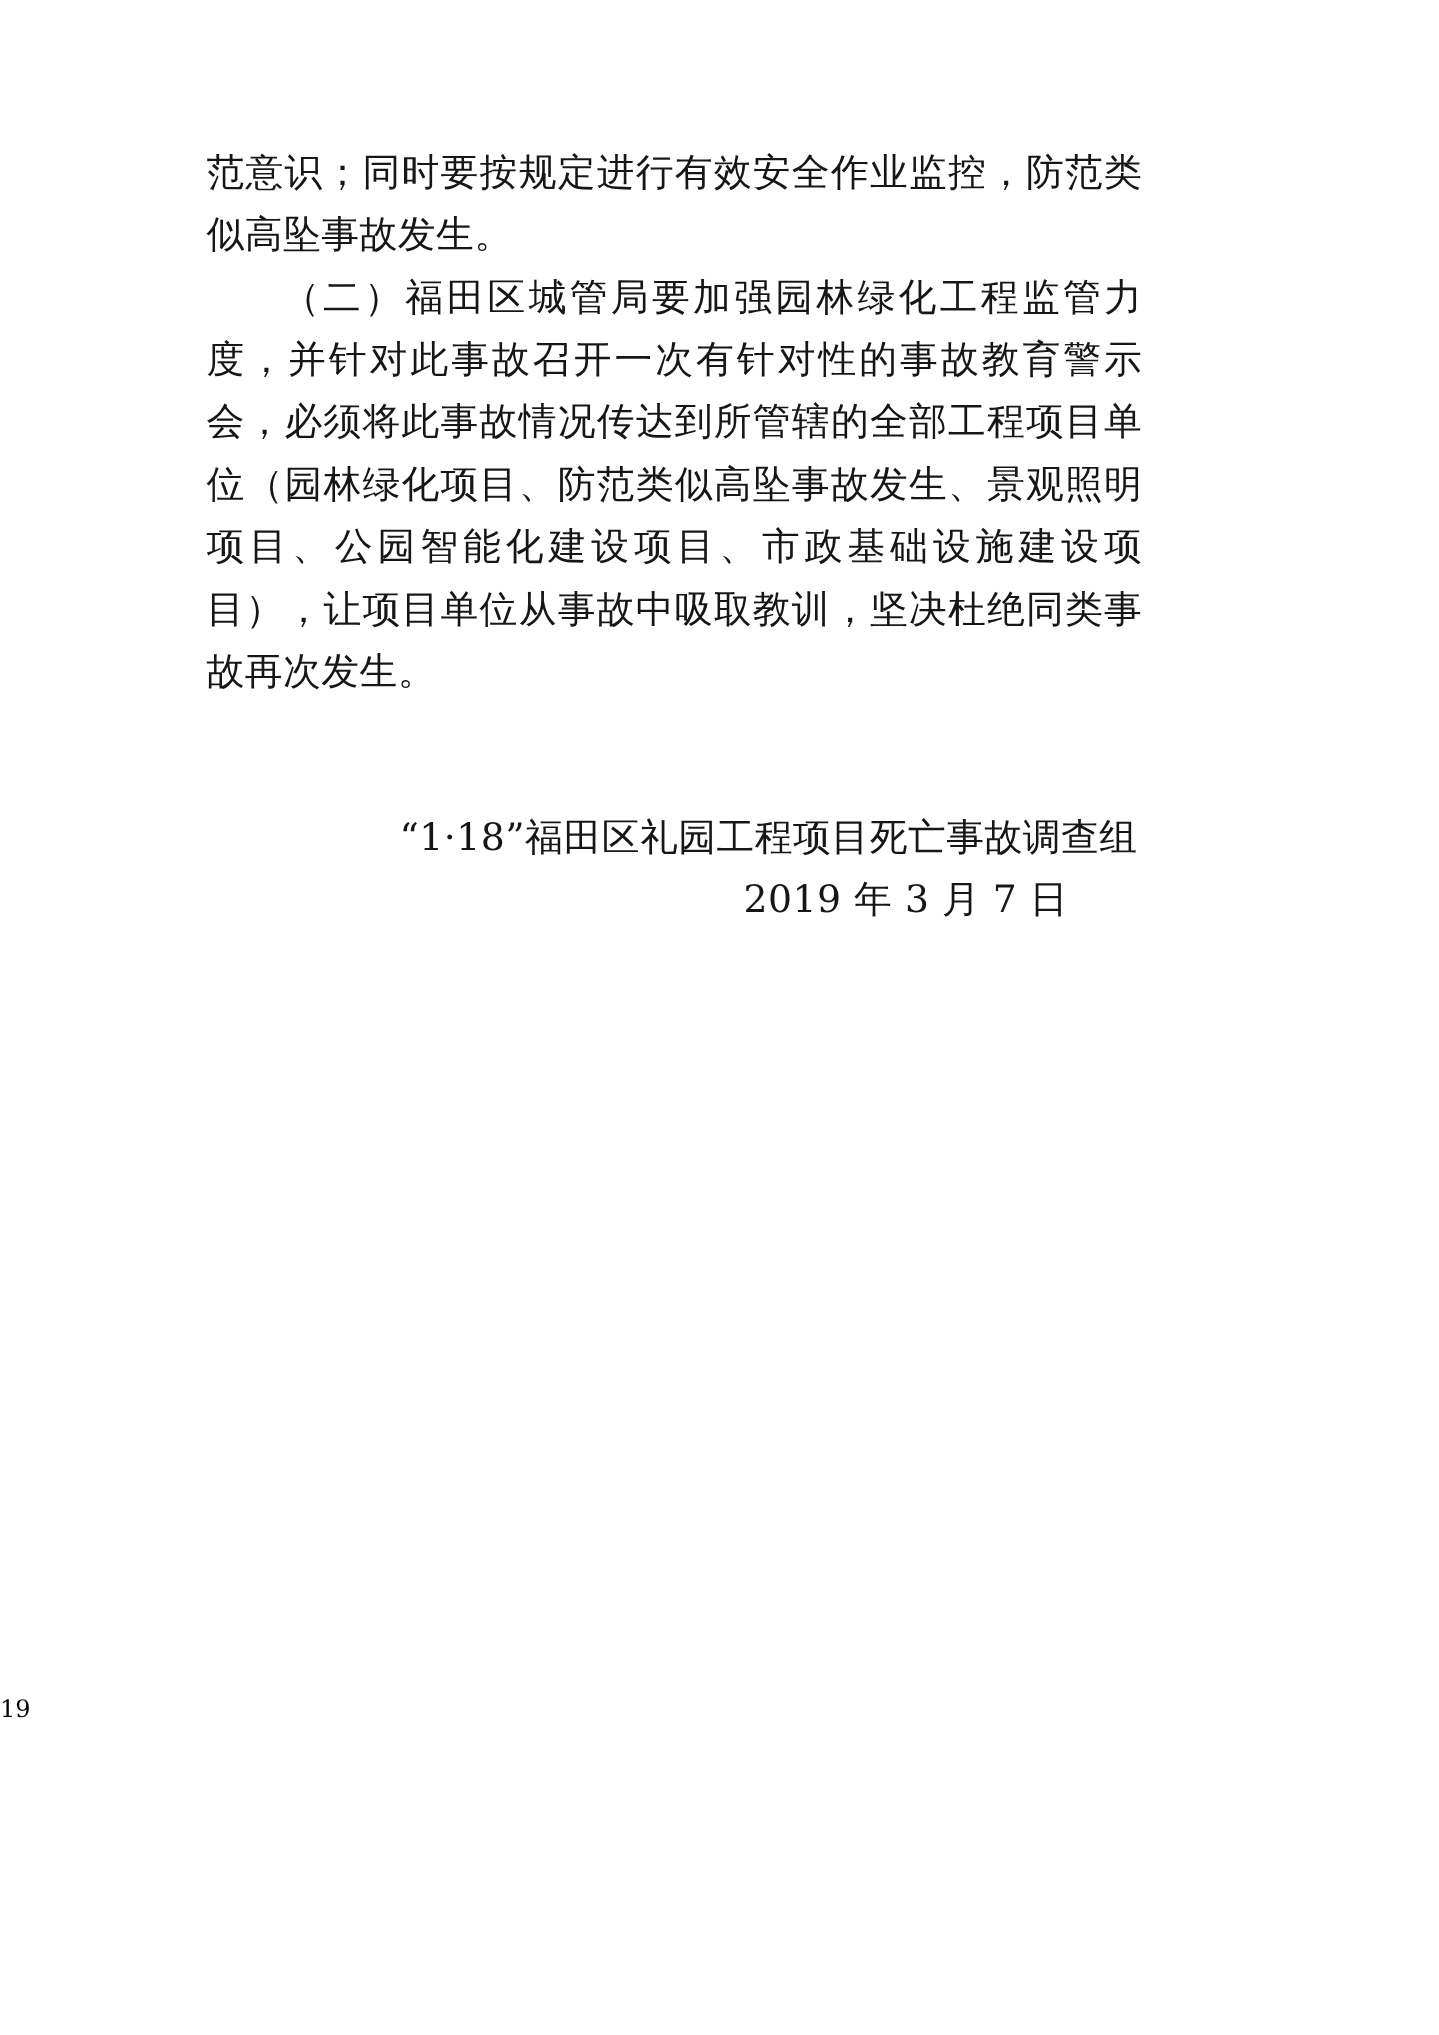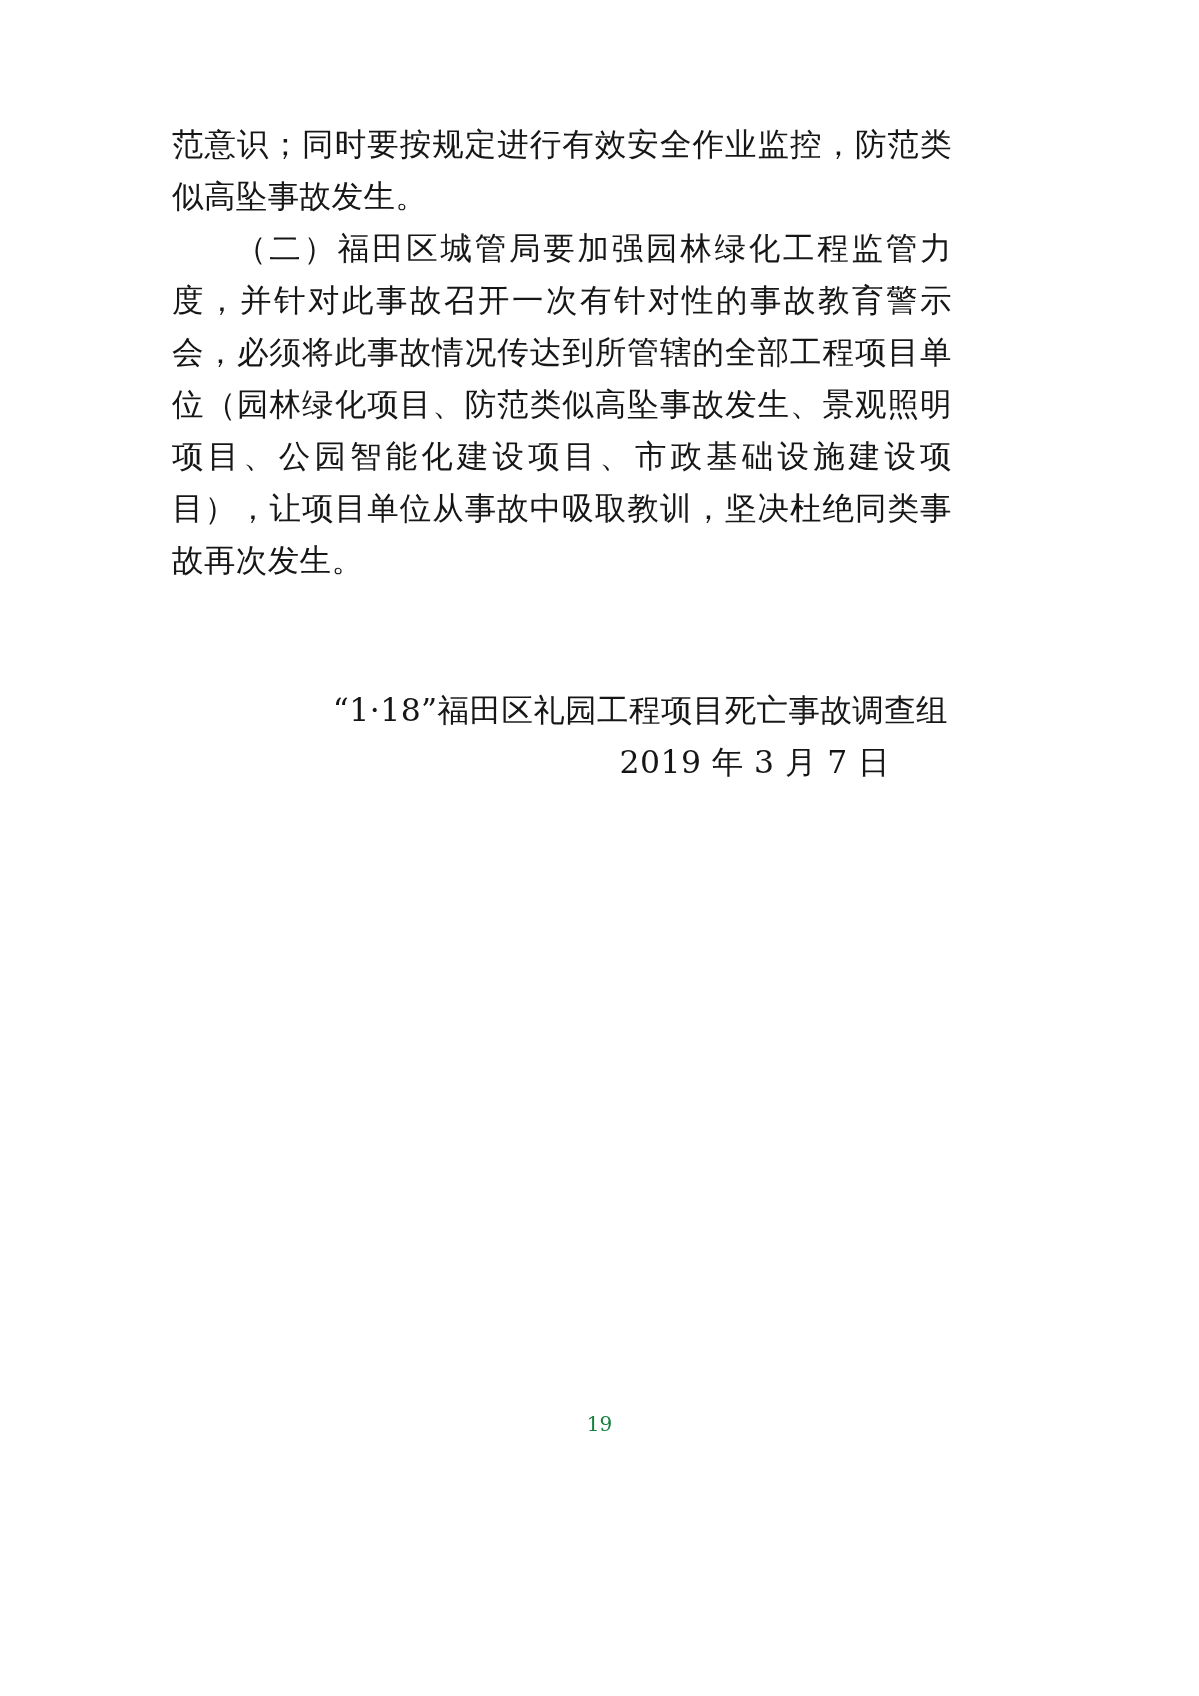--- a/index.html
+++ b/index.html
@@ -34,42 +34,41 @@
     text-justify: inter-ideograph;
     margin: 0;
     color: #161616;
     font-family: "DejaVu Serif", "Liberation Serif", serif;
   }
   .para.indent {
     text-indent: 63px;
   }
   .spacer-lg { height: 86px; }
   .signature-block {
-    margin-top: 12px;
+    margin-top: 0;
   }
   .sig-line {
     font-size: 31.5px;
     line-height: 52px;
     letter-spacing: 0.4px;
     text-align: right;
     margin: 0;
     color: #161616;
     padding-right: 4px;
   }
   .sig-line.date {
     padding-right: 62px;
   }
   .page-number {
     position: absolute;
     left: 0;
     right: 0;
     top: 1412px;
-    text-align: center;
     font-size: 20px;
-    color: #15803d;
+    color: #000000;
     font-family: "DejaVu Serif", "Liberation Serif", serif;
   }
 </style>
 </head>
 <body>
 
 <div class="page">
 
   <div class="content">
 

